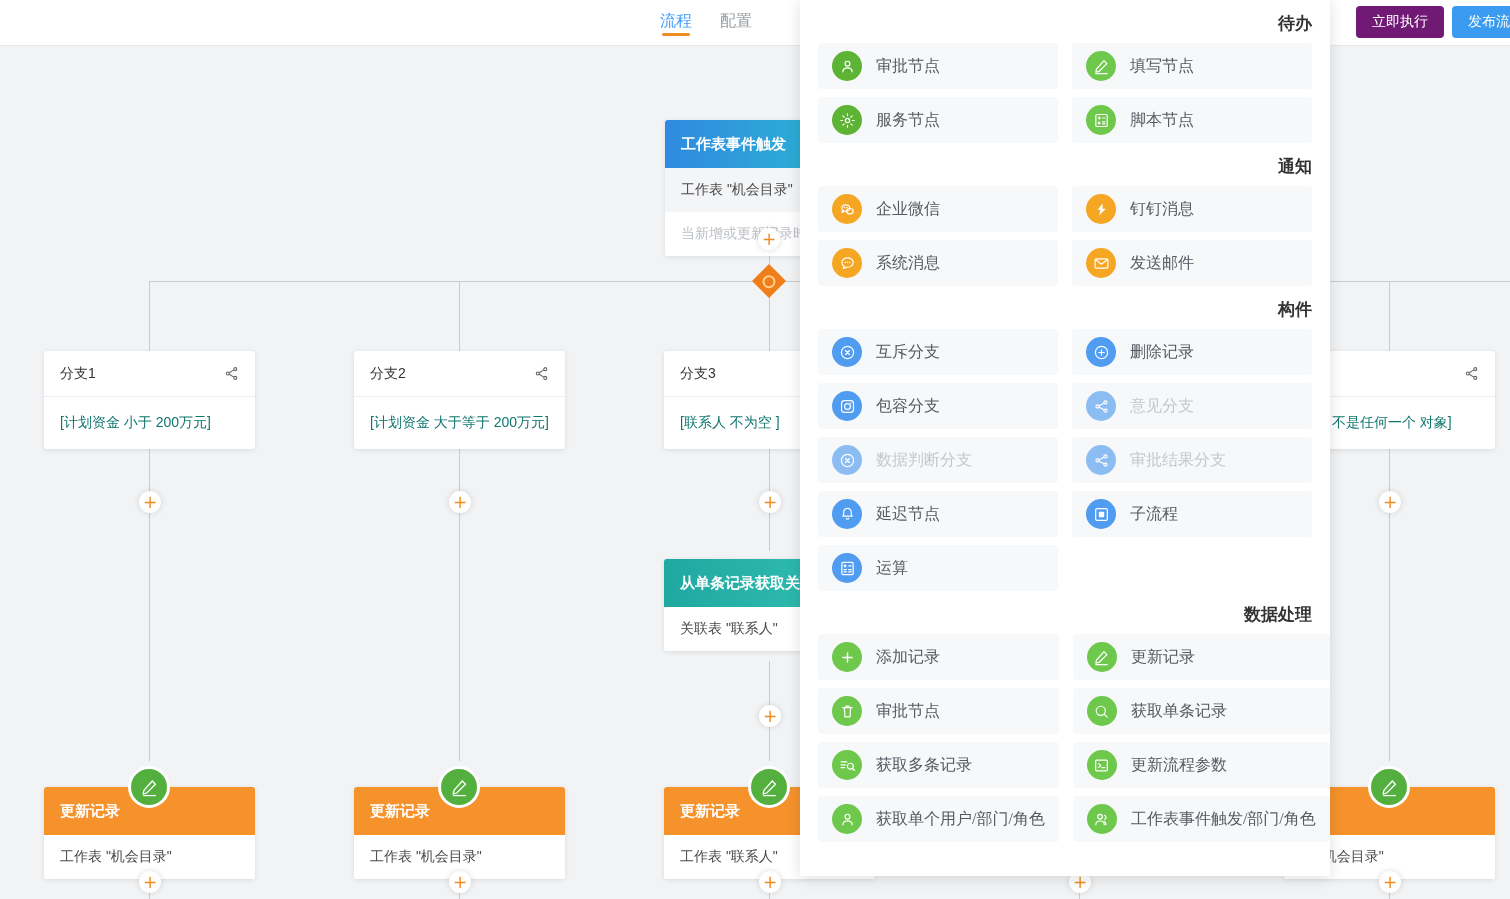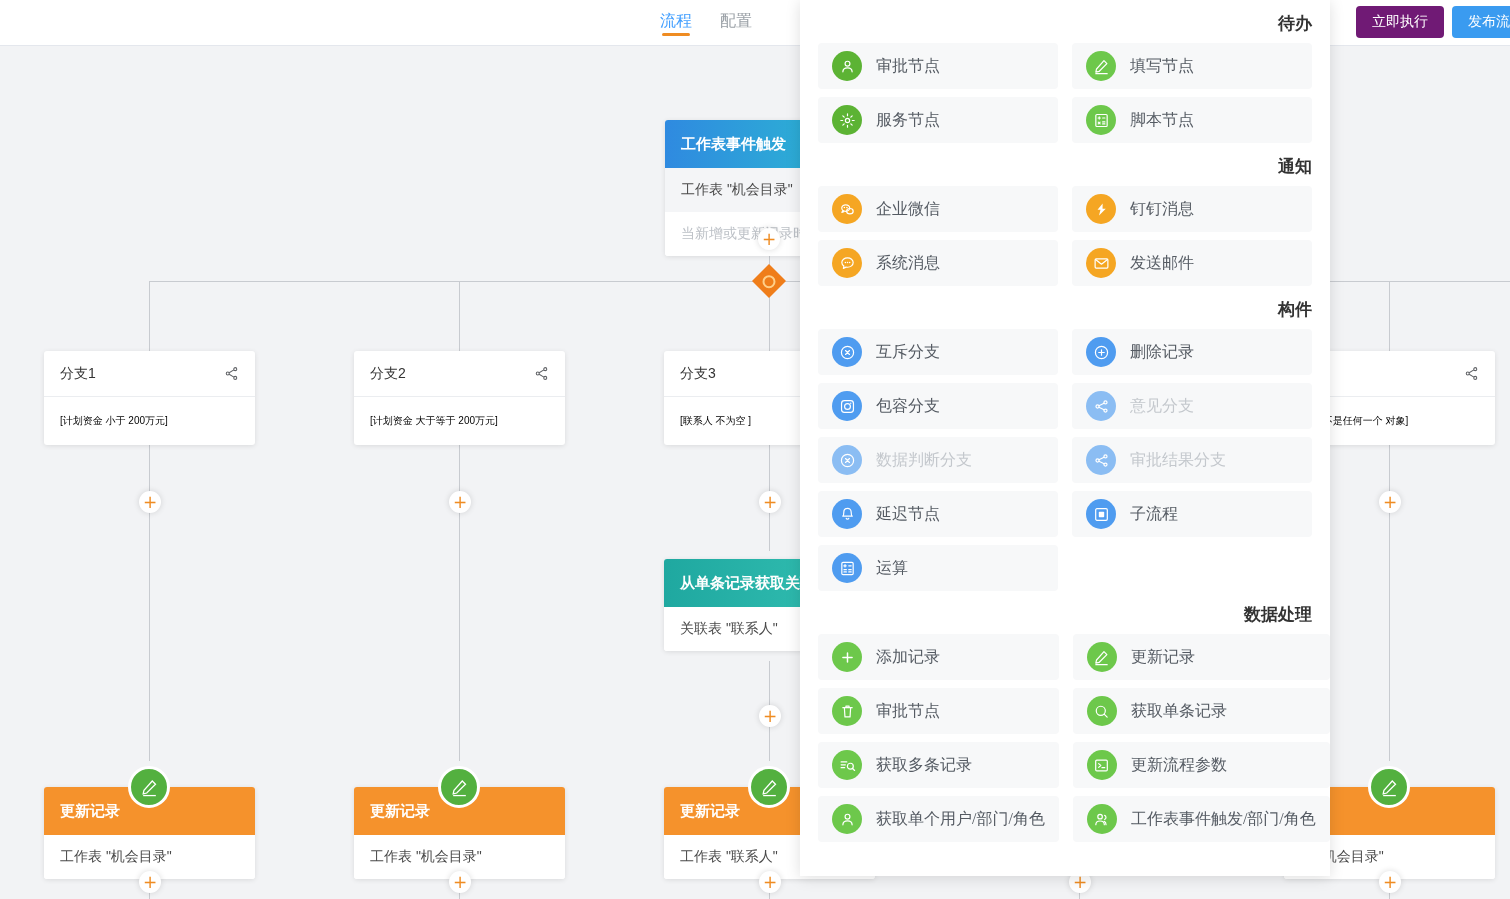--- a/index.html
+++ b/index.html
@@ -121,21 +121,21 @@
   }
   .branch-head {
     height: 46px;
     display: flex; align-items: center; justify-content: space-between;
     padding: 0 16px;
     border-bottom: 1px solid #ebedf0;
   }
   .branch-title { font-size: 14px; font-weight: normal; color: #333; white-space: nowrap;}
   .branch-cond {
     padding: 17px 16px;
-    font-size: 10px; color: #000000;
+    font-size: 14px; color: #0f766e;
     white-space: nowrap;
   }
   .share-ico { color:#606266; display:flex; }
 
   
   .plus {
     position: absolute;
     width: 22px; height: 22px; border-radius: 50%;
     background: #fff;
     box-shadow: 0 0 6px rgba(0,0,0,0.14);

